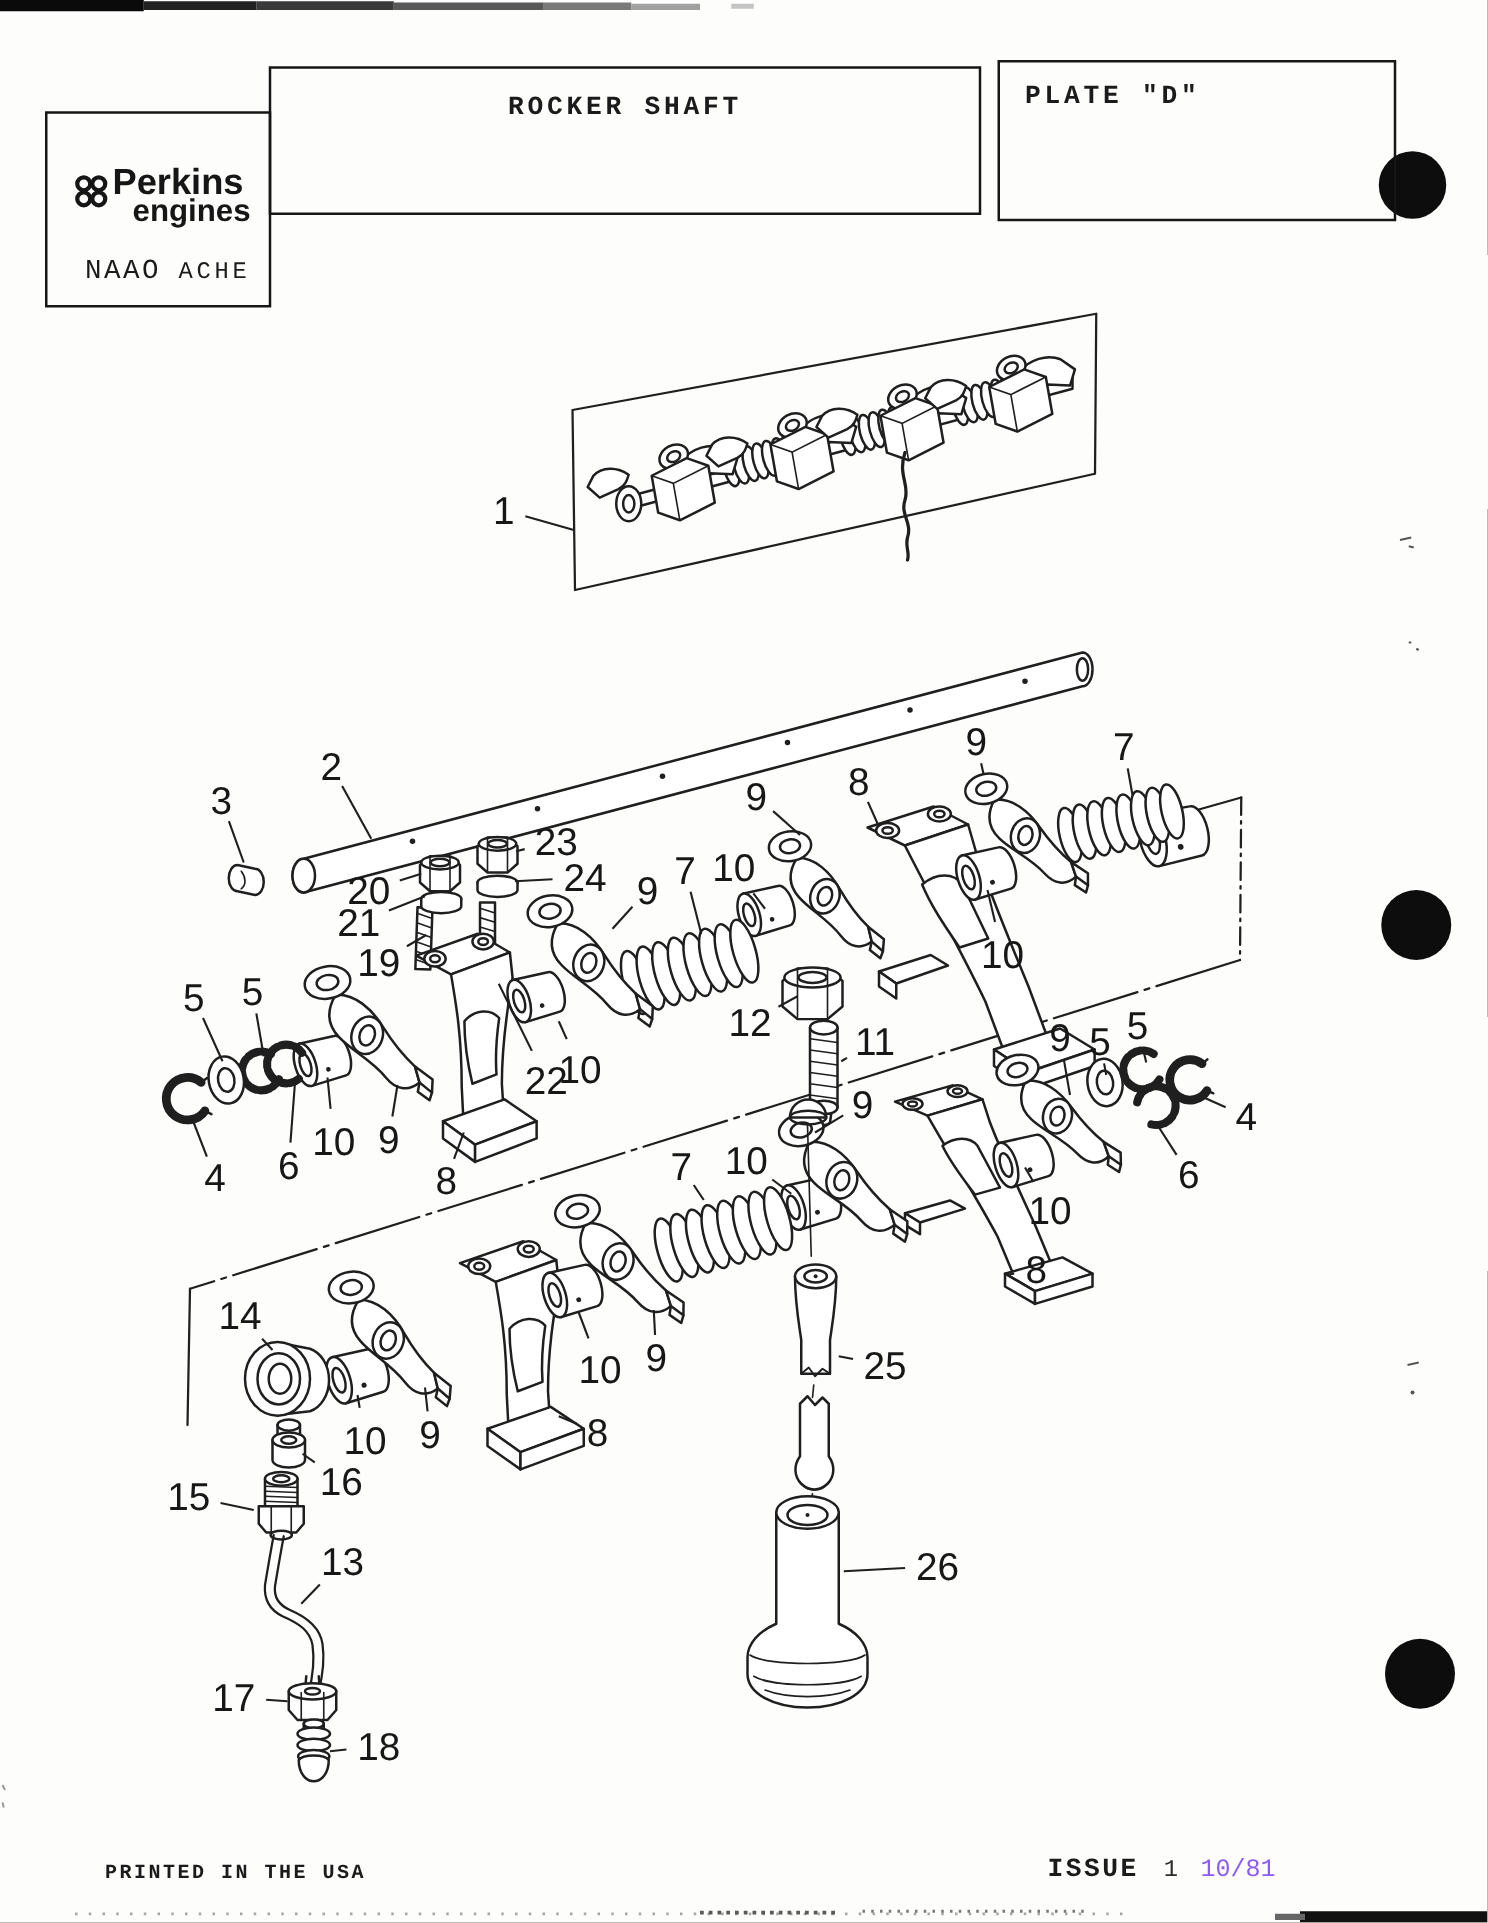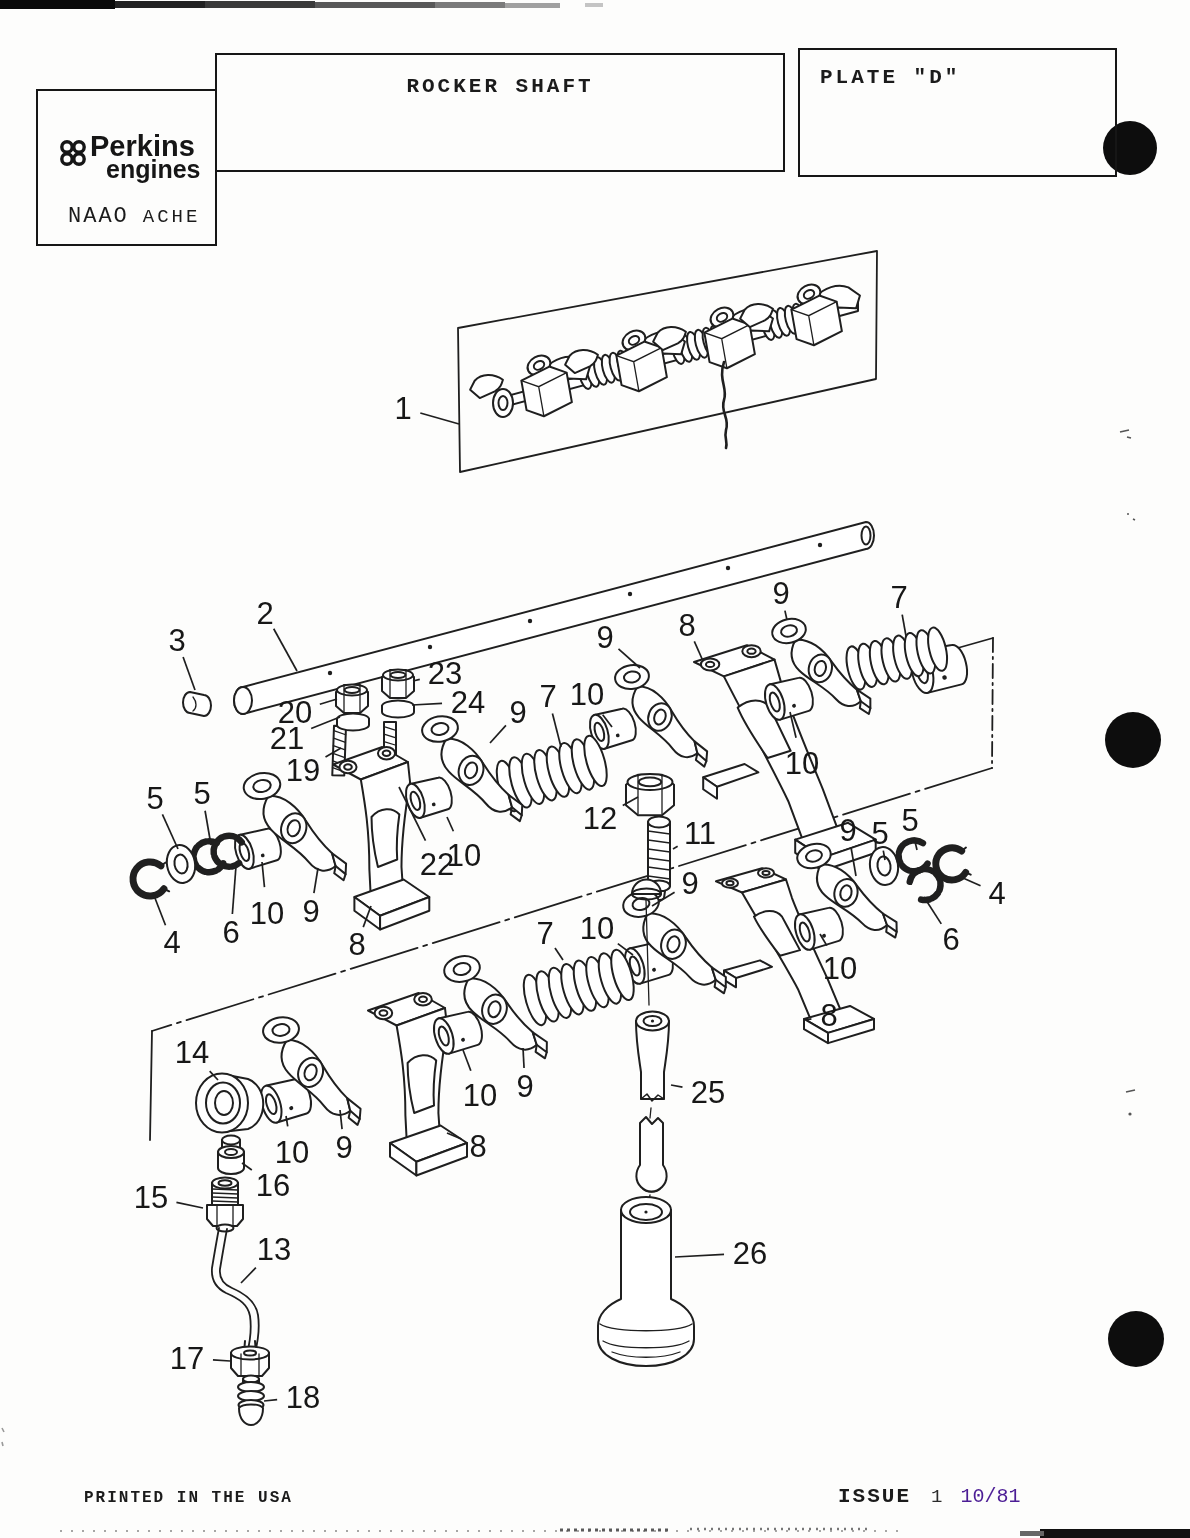--- a/index.html
+++ b/index.html
@@ -22,21 +22,21 @@
   .logo-w1{font-size:29px;display:block;}
   .logo-w2{font-size:25px;display:block;margin-left:16px;}
   .title-text{display:inline-block;margin-top:20px;font-size:21px;font-weight:700;letter-spacing:3px;}
   .plate-text{display:inline-block;margin:16px 0 0 20px;font-size:21px;font-weight:700;letter-spacing:3px;}
   .code-line{position:absolute;left:68px;top:204px;font-size:22px;font-weight:400;letter-spacing:2px;}
   .code-right{font-size:19px;margin-left:14px;letter-spacing:3px;}
   .footer-left{position:absolute;left:84px;top:1489px;font-size:16px;font-weight:700;letter-spacing:2px;}
   .footer-right{position:absolute;left:838px;top:1485px;font-size:21px;}
   .iss-label{font-weight:700;letter-spacing:2px;}
   .iss-num{margin-left:20px;font-size:19px;color:#2a2a2a;}
-  .iss-date{margin-left:18px;font-size:20px;color:#4c1d95;}
+  .iss-date{margin-left:18px;font-size:20px;color:#8b5cf6;}
 </style>
 </head>
 <body>
 
 <div class="page">
 
 <svg class="art" viewBox="0 0 1190 1538">
   <defs>
     <g id="sym-bushing">
       <path class="p" d="M -12 -16 L 14 -14 A 7 15 0 1 1 14 16 L -12 16 Z"></path>

